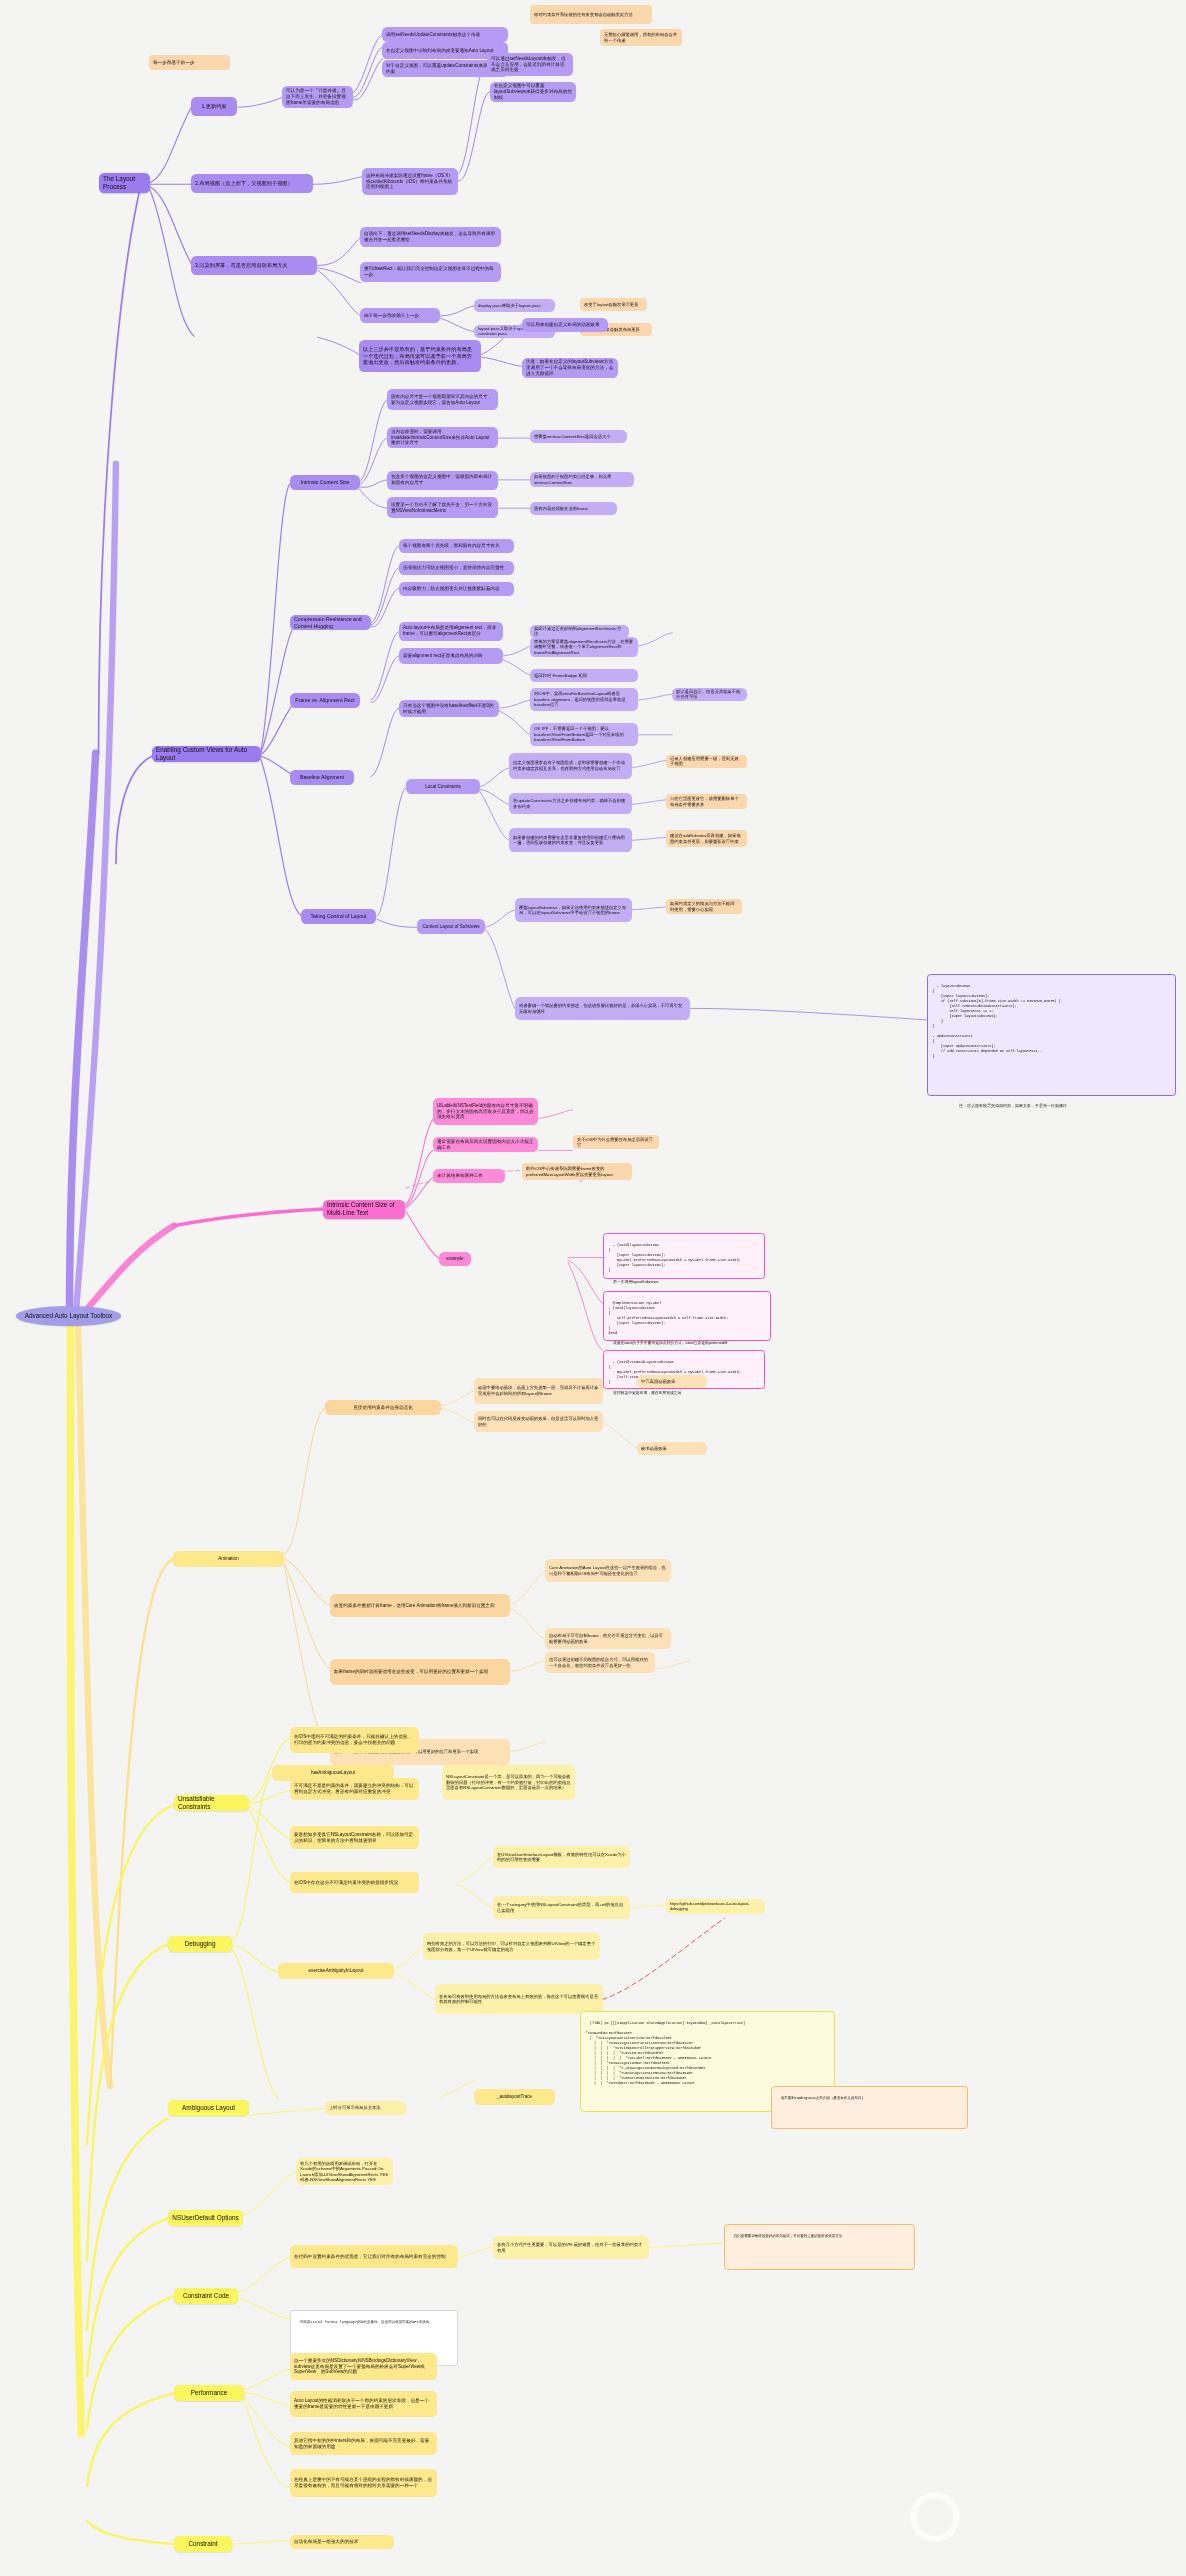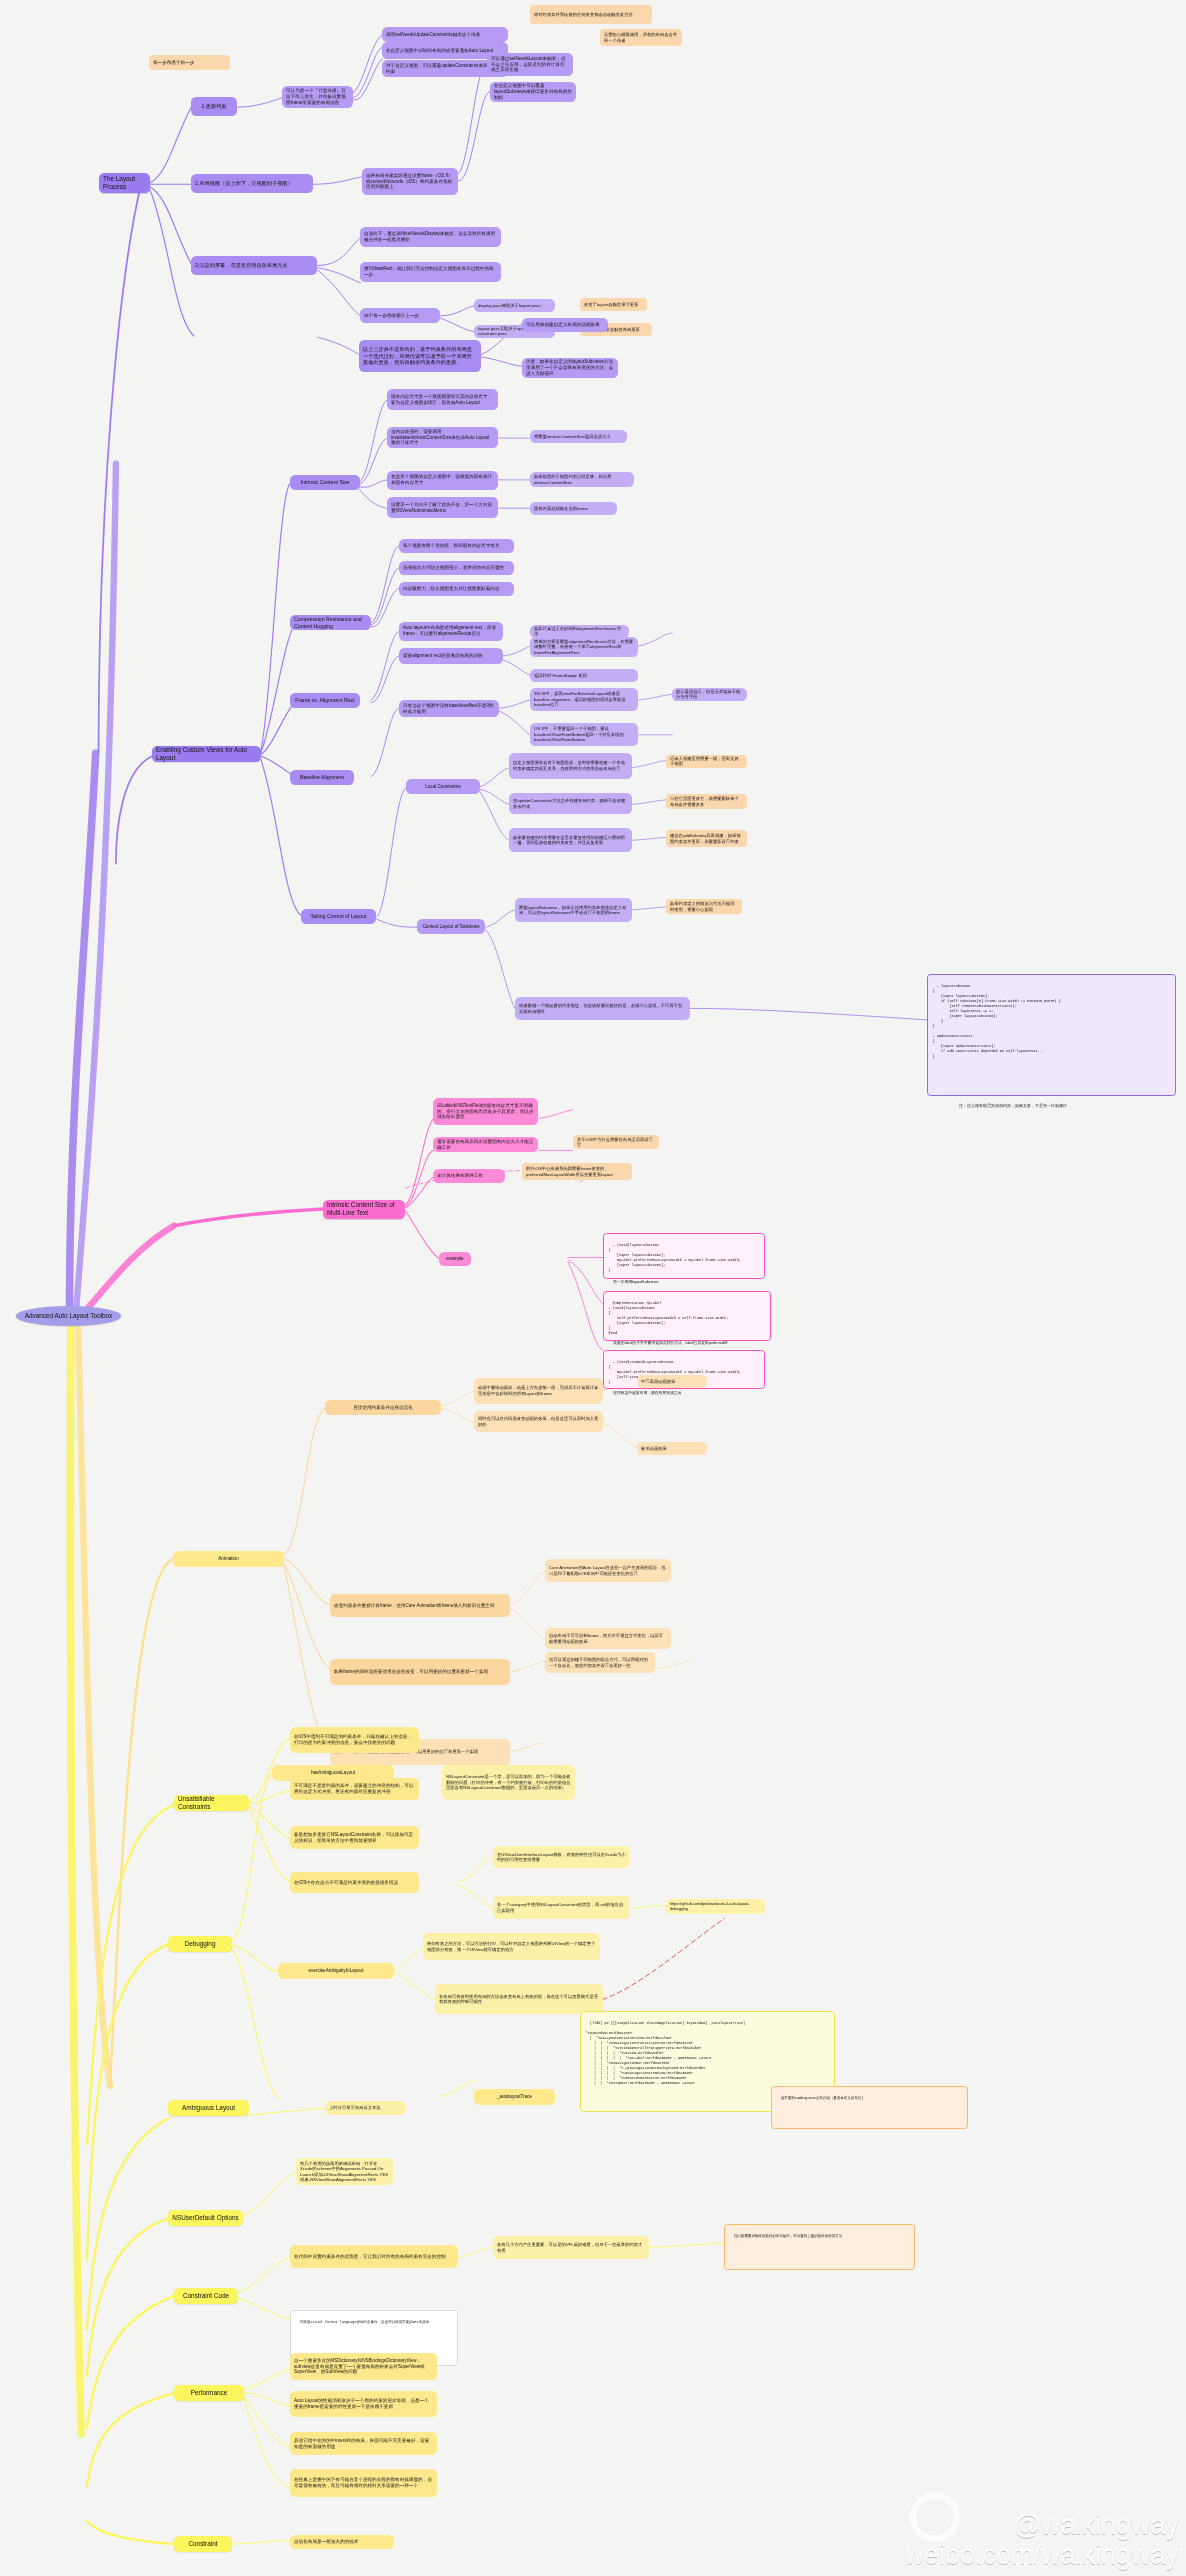--- a/index.html
+++ b/index.html
@@ -666,19 +666,15 @@
 </div>
 
 <div class="node y1" style="left:174px;top:2536px;width:58px;height:16px;justify-content:center;">
   <span>Constraint</span>
 </div>
 <div class="node y2" style="left:290px;top:2535px;width:104px;height:14px;">
   <span>自动化布局是一组强大的的技术</span>
 </div>
 
 <div id="wmlogo"></div>
-<div id="wm">
-  <div class="l1">@walkingway</div>
-  <div class="l2">weibo.com/walkingway</div>
-</div>
 
 </div>
 
 
 </body></html>

